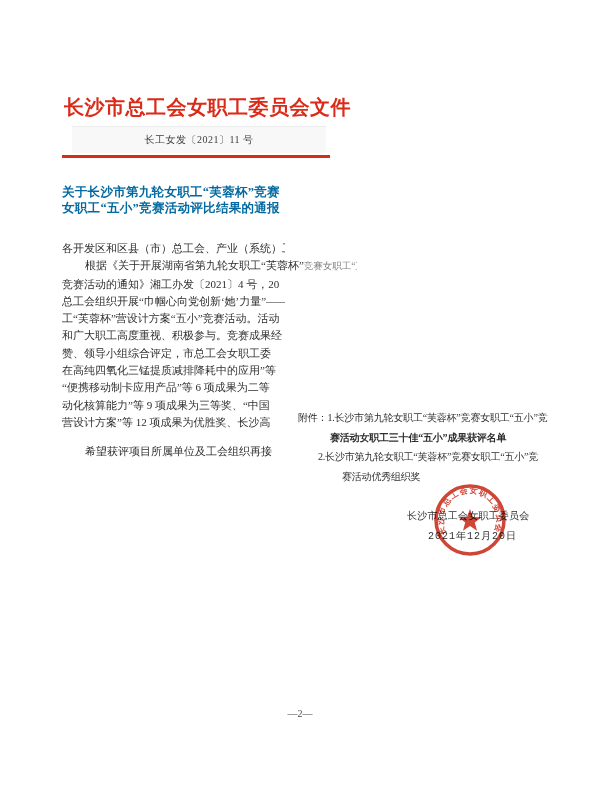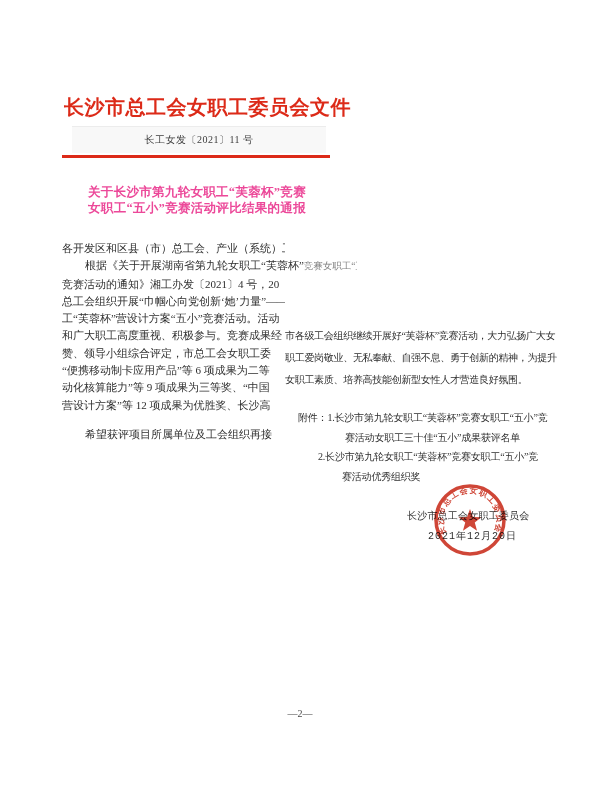--- a/index.html
+++ b/index.html
@@ -14,36 +14,36 @@
     font-weight:bold;font-size:20px;letter-spacing:0.5px;color:#dc2a18;white-space:nowrap;
   }
   .docnum-band{
     position:absolute;left:72px;top:126px;width:254px;height:26px;
     background:#f8f8f8;border-top:1px solid #ececec;
     text-align:center;line-height:26px;font-size:10px;color:#3c3c3c;letter-spacing:0.5px;
   }
   .red-divider{position:absolute;left:62px;top:155px;width:268px;height:3px;background:#dc2a18;}
   
   .doc-title{
-    position:absolute;left:62px;top:184px;width:270px;text-align:center;
-    font-weight:bold;font-size:12.5px;line-height:16px;letter-spacing:0.3px;color:#ec4899;
+    position:absolute;left:62px;top:184px;width:270px;
+    font-weight:bold;font-size:12.5px;line-height:16px;letter-spacing:0.3px;color:#0369a1;
   }
   
   .bodycol{position:absolute;left:62px;top:240px;font-size:11px;line-height:17.3px;color:#2e2e2e;}
   .bodyline{white-space:nowrap;overflow:hidden;width:223px;}
   .bodyline.wide{width:272px;}
   .bodyline.indent{padding-left:23px;}
   .bodyline.closing{margin-top:12px;}
   .faded-tail{color:#7d7d7d;font-size:9.5px;}
   
   .overlay-par{position:absolute;left:285px;top:325px;width:285px;font-size:10px;letter-spacing:-0.3px;line-height:22px;color:#2e2e2e;}
   .overlay-par div{white-space:nowrap;}
   .attachments{position:absolute;left:298px;top:408px;font-size:10px;letter-spacing:-0.2px;line-height:19.7px;color:#2e2e2e;}
   .attachments div{white-space:nowrap;}
-  .att-wrap1{margin-left:47px;}
+  .att-wrap1{margin-left:32px;font-weight:bold;}
   .att-item2{margin-left:20px;}
   .att-wrap2{margin-left:44px;}
   
   .sig-org{position:absolute;left:407px;top:509px;font-size:10px;letter-spacing:0.2px;color:#2e2e2e;white-space:nowrap;}
   .sig-date{position:absolute;left:428px;top:529px;font-size:10px;letter-spacing:1px;color:#2e2e2e;white-space:nowrap;font-family:Liberation Mono, monospace;}
   .seal{position:absolute;left:422px;top:472px;width:96px;height:96px;opacity:0.88;mix-blend-mode:multiply;}
   
   .page-num{position:absolute;left:62px;top:708px;width:476px;text-align:center;font-size:10px;color:#4a4a4a;}
 </style>
 </head>
@@ -63,31 +63,27 @@
   <div class="bodycol">
     <div class="bodyline">各开发区和区县（市）总工会、产业（系统）工会：</div>
     <div class="bodyline wide indent">
       <span>根据《关于开展湖南省第九轮女职工“芙蓉杯”</span><span class="faded-tail">竞赛女职工“五小”</span>
     </div>
     <div class="bodyline">竞赛活动的通知》湘工办发〔2021〕4 号，20</div>
     <div class="bodyline">总工会组织开展“巾帼心向党创新‘她’力量”——</div>
     <div class="bodyline">工“芙蓉杯”营设计方案“五小”竞赛活动。活动</div>
     <div class="bodyline">和广大职工高度重视、积极参与。竞赛成果经</div>
     <div class="bodyline">赞、领导小组综合评定，市总工会女职工委</div>
+    <div class="bodyline">在高纯四氧化三锰提质减排降耗中的应用”等</div>
     <div class="bodyline">“便携移动制卡应用产品”等 6 项成果为二等</div>
     <div class="bodyline">动化核算能力”等 9 项成果为三等奖、“中国</div>
     <div class="bodyline">营设计方案”等 12 项成果为优胜奖、长沙高</div>
     <div class="bodyline indent closing">希望获评项目所属单位及工会组织再接</div>
   </div>
 
-  <div class="overlay-par">
-    <div>市各级工会组织继续开展好“芙蓉杯”竞赛活动，大力弘扬广大女</div>
-    <div>职工爱岗敬业、无私奉献、自强不息、勇于创新的精神，为提升</div>
-    <div>女职工素质、培养高技能创新型女性人才营造良好氛围。</div>
-  </div>
 
   <div class="attachments">
     <div>
       <span>附件：</span><span>1.长沙市第九轮女职工“芙蓉杯”竞赛女职工“五小”竞</span>
     </div>
     <div class="att-wrap1">赛活动女职工三十佳“五小”成果获评名单</div>
     <div class="att-item2">2.长沙市第九轮女职工“芙蓉杯”竞赛女职工“五小”竞</div>
     <div class="att-wrap2">赛活动优秀组织奖</div>
   </div>
 

